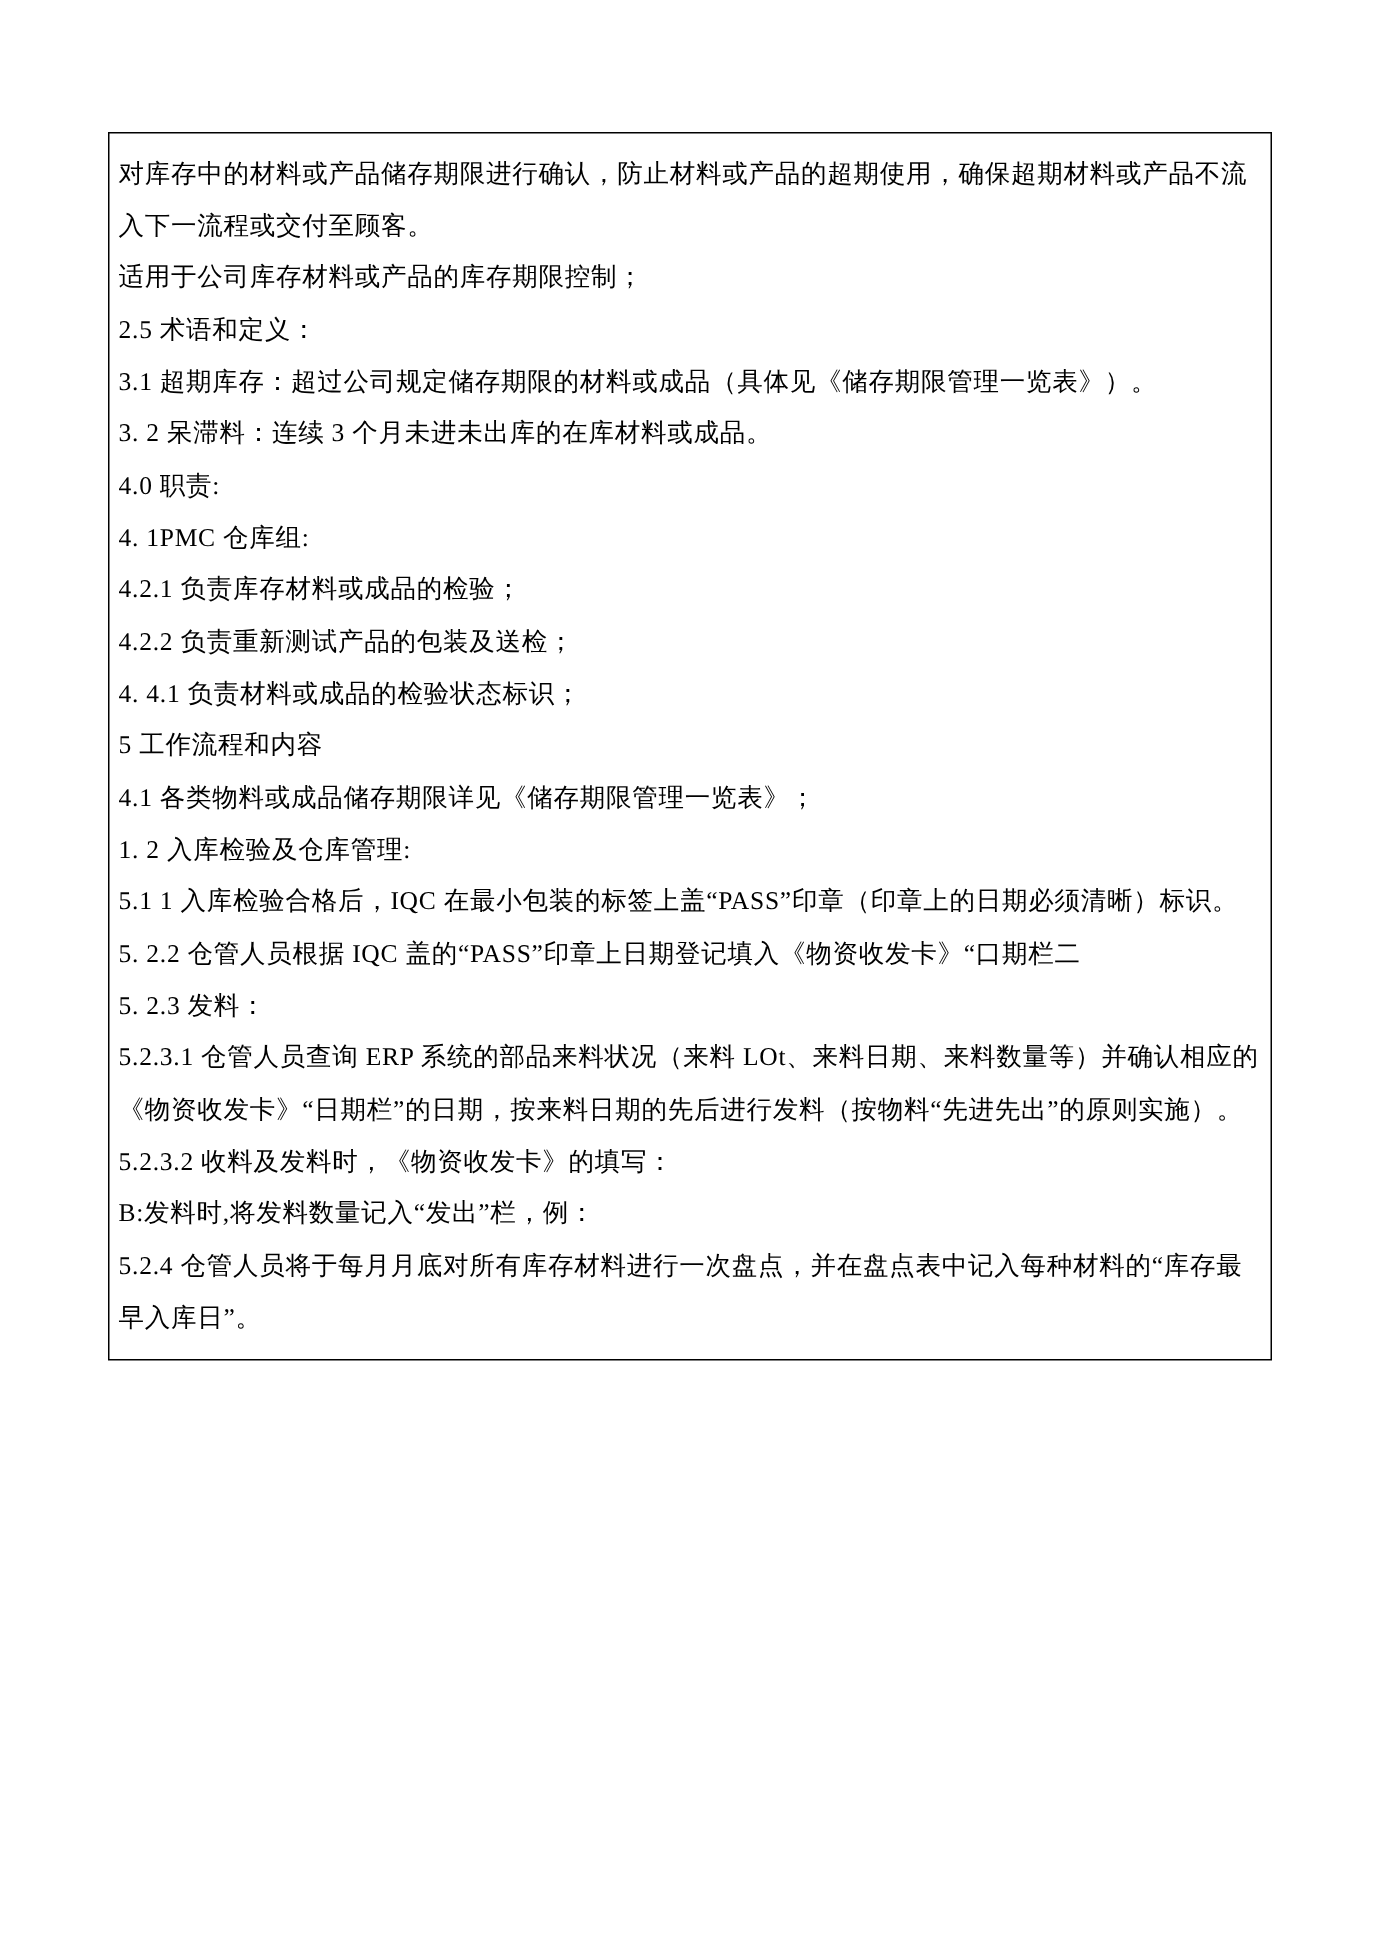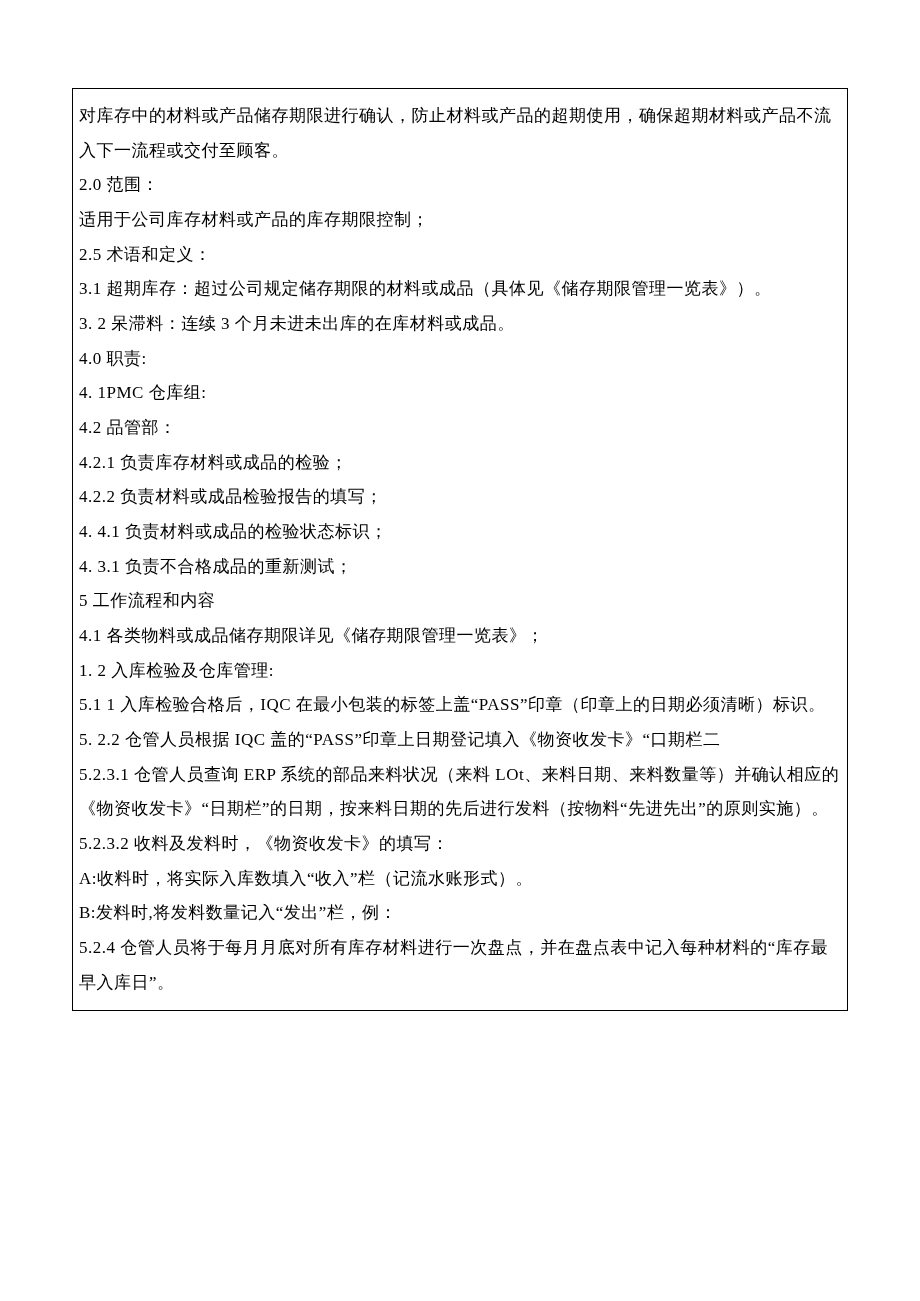--- a/index.html
+++ b/index.html
@@ -26,36 +26,33 @@
     letter-spacing: 0.5px;
     white-space: normal;
   }
 </style>
 </head>
 <body>
 
 <div class="page">
   <div class="content-box">
     <div class="line">对库存中的材料或产品储存期限进行确认，防止材料或产品的超期使用，确保超期材料或产品不流入下一流程或交付至顾客。</div>
-    <div class="line">2.0 范围：</div>
     <div class="line">适用于公司库存材料或产品的库存期限控制；</div>
     <div class="line">2.5 术语和定义：</div>
     <div class="line">3.1 超期库存：超过公司规定储存期限的材料或成品（具体见《储存期限管理一览表》）。</div>
     <div class="line">3.  2 呆滞料：连续 3 个月未进未出库的在库材料或成品。</div>
     <div class="line">4.0 职责:</div>
     <div class="line">4.  1PMC 仓库组:</div>
-    <div class="line">4.2 品管部：</div>
     <div class="line">4.2.1 负责库存材料或成品的检验；</div>
-    <div class="line">4.2.2 负责材料或成品检验报告的填写；</div>
+    <div class="line">4.2.2 负责重新测试产品的包装及送检；</div>
     <div class="line">4.  4.1 负责材料或成品的检验状态标识；</div>
-    <div class="line">4.  3.1 负责不合格成品的重新测试；</div>
     <div class="line">5 工作流程和内容</div>
     <div class="line">4.1   各类物料或成品储存期限详见《储存期限管理一览表》；</div>
     <div class="line">1.  2 入库检验及仓库管理:</div>
     <div class="line">5.1   1 入库检验合格后，IQC 在最小包装的标签上盖“PASS”印章（印章上的日期必须清晰）标识。</div>
     <div class="line">5.  2.2 仓管人员根据 IQC 盖的“PASS”印章上日期登记填入《物资收发卡》“口期栏二</div>
+    <div class="line">5.  2.3 发料：</div>
     <div class="line">5.2.3.1 仓管人员查询 ERP 系统的部品来料状况（来料 LOt、来料日期、来料数量等）并确认相应的《物资收发卡》“日期栏”的日期，按来料日期的先后进行发料（按物料“先进先出”的原则实施）。</div>
     <div class="line">5.2.3.2 收料及发料时，《物资收发卡》的填写：</div>
-    <div class="line">A:收料时，将实际入库数填入“收入”栏（记流水账形式）。</div>
     <div class="line">B:发料时,将发料数量记入“发出”栏，例：</div>
     <div class="line">5.2.4 仓管人员将于每月月底对所有库存材料进行一次盘点，并在盘点表中记入每种材料的“库存最早入库日”。</div>
   </div>
 </div>
 
 </body></html>

